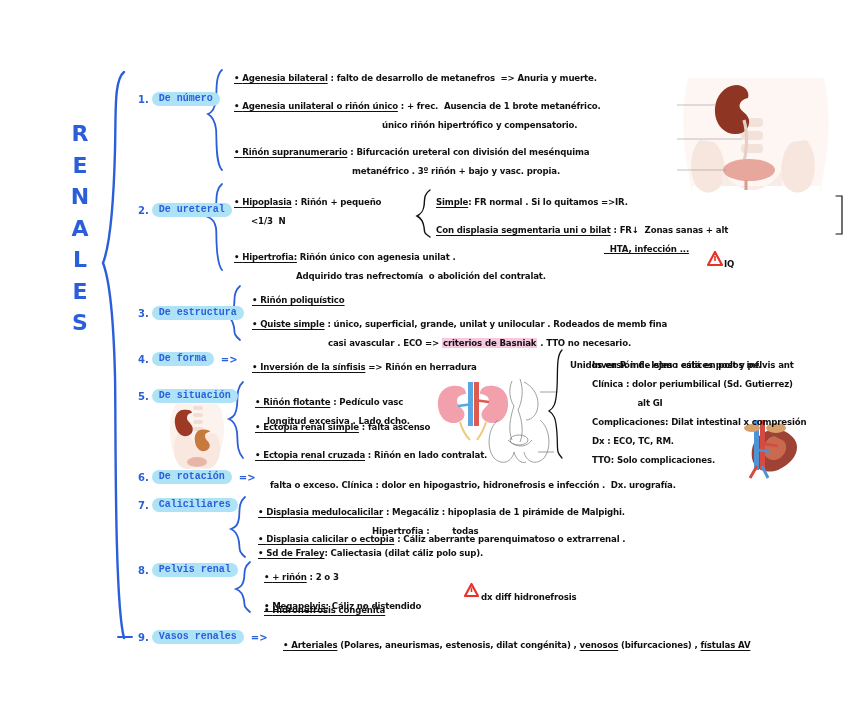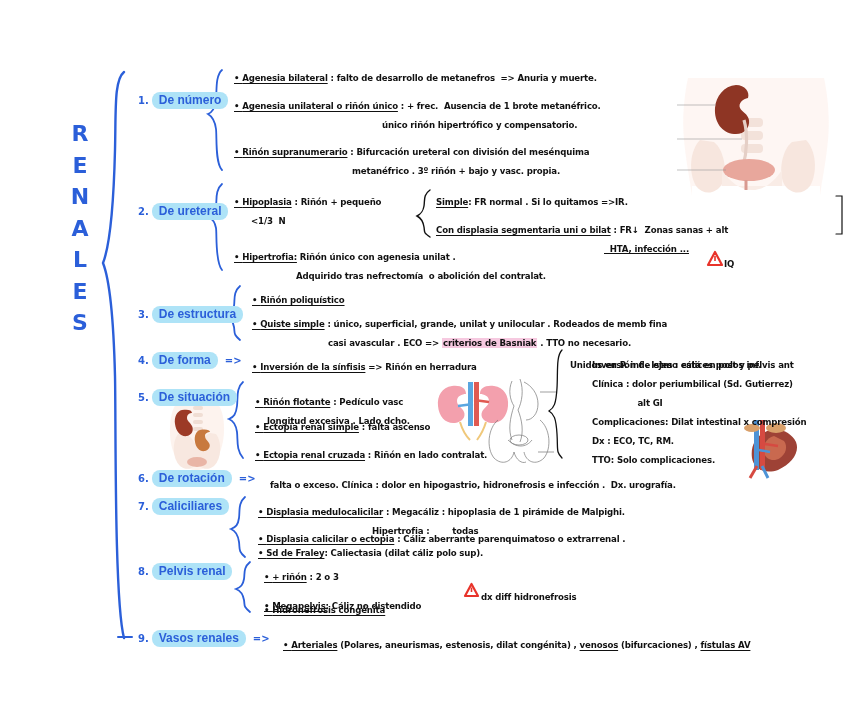--- a/index.html
+++ b/index.html
@@ -59,22 +59,22 @@
     gap: 3px;
     white-space: nowrap;
   }
   .cat .num {
     font-family: "DejaVu Sans", sans-serif;
     font-size: 10px;
     font-weight: bold;
     color: #2b5fd9;
   }
   .cat .lbl {
-    font-family: Liberation Sans, sans-serif;
-    font-size: 12px;
+    font-family: Liberation Mono, monospace;
+    font-size: 10px;
     font-weight: bold;
     color: #2b5fd9;
     background: #aee3f7;
     border-radius: 8px;
     padding: 1px 7px 2px 7px;
   }
   .arrow {
     font-family: "DejaVu Sans", sans-serif;
     font-size: 10px;
     font-weight: bold;

